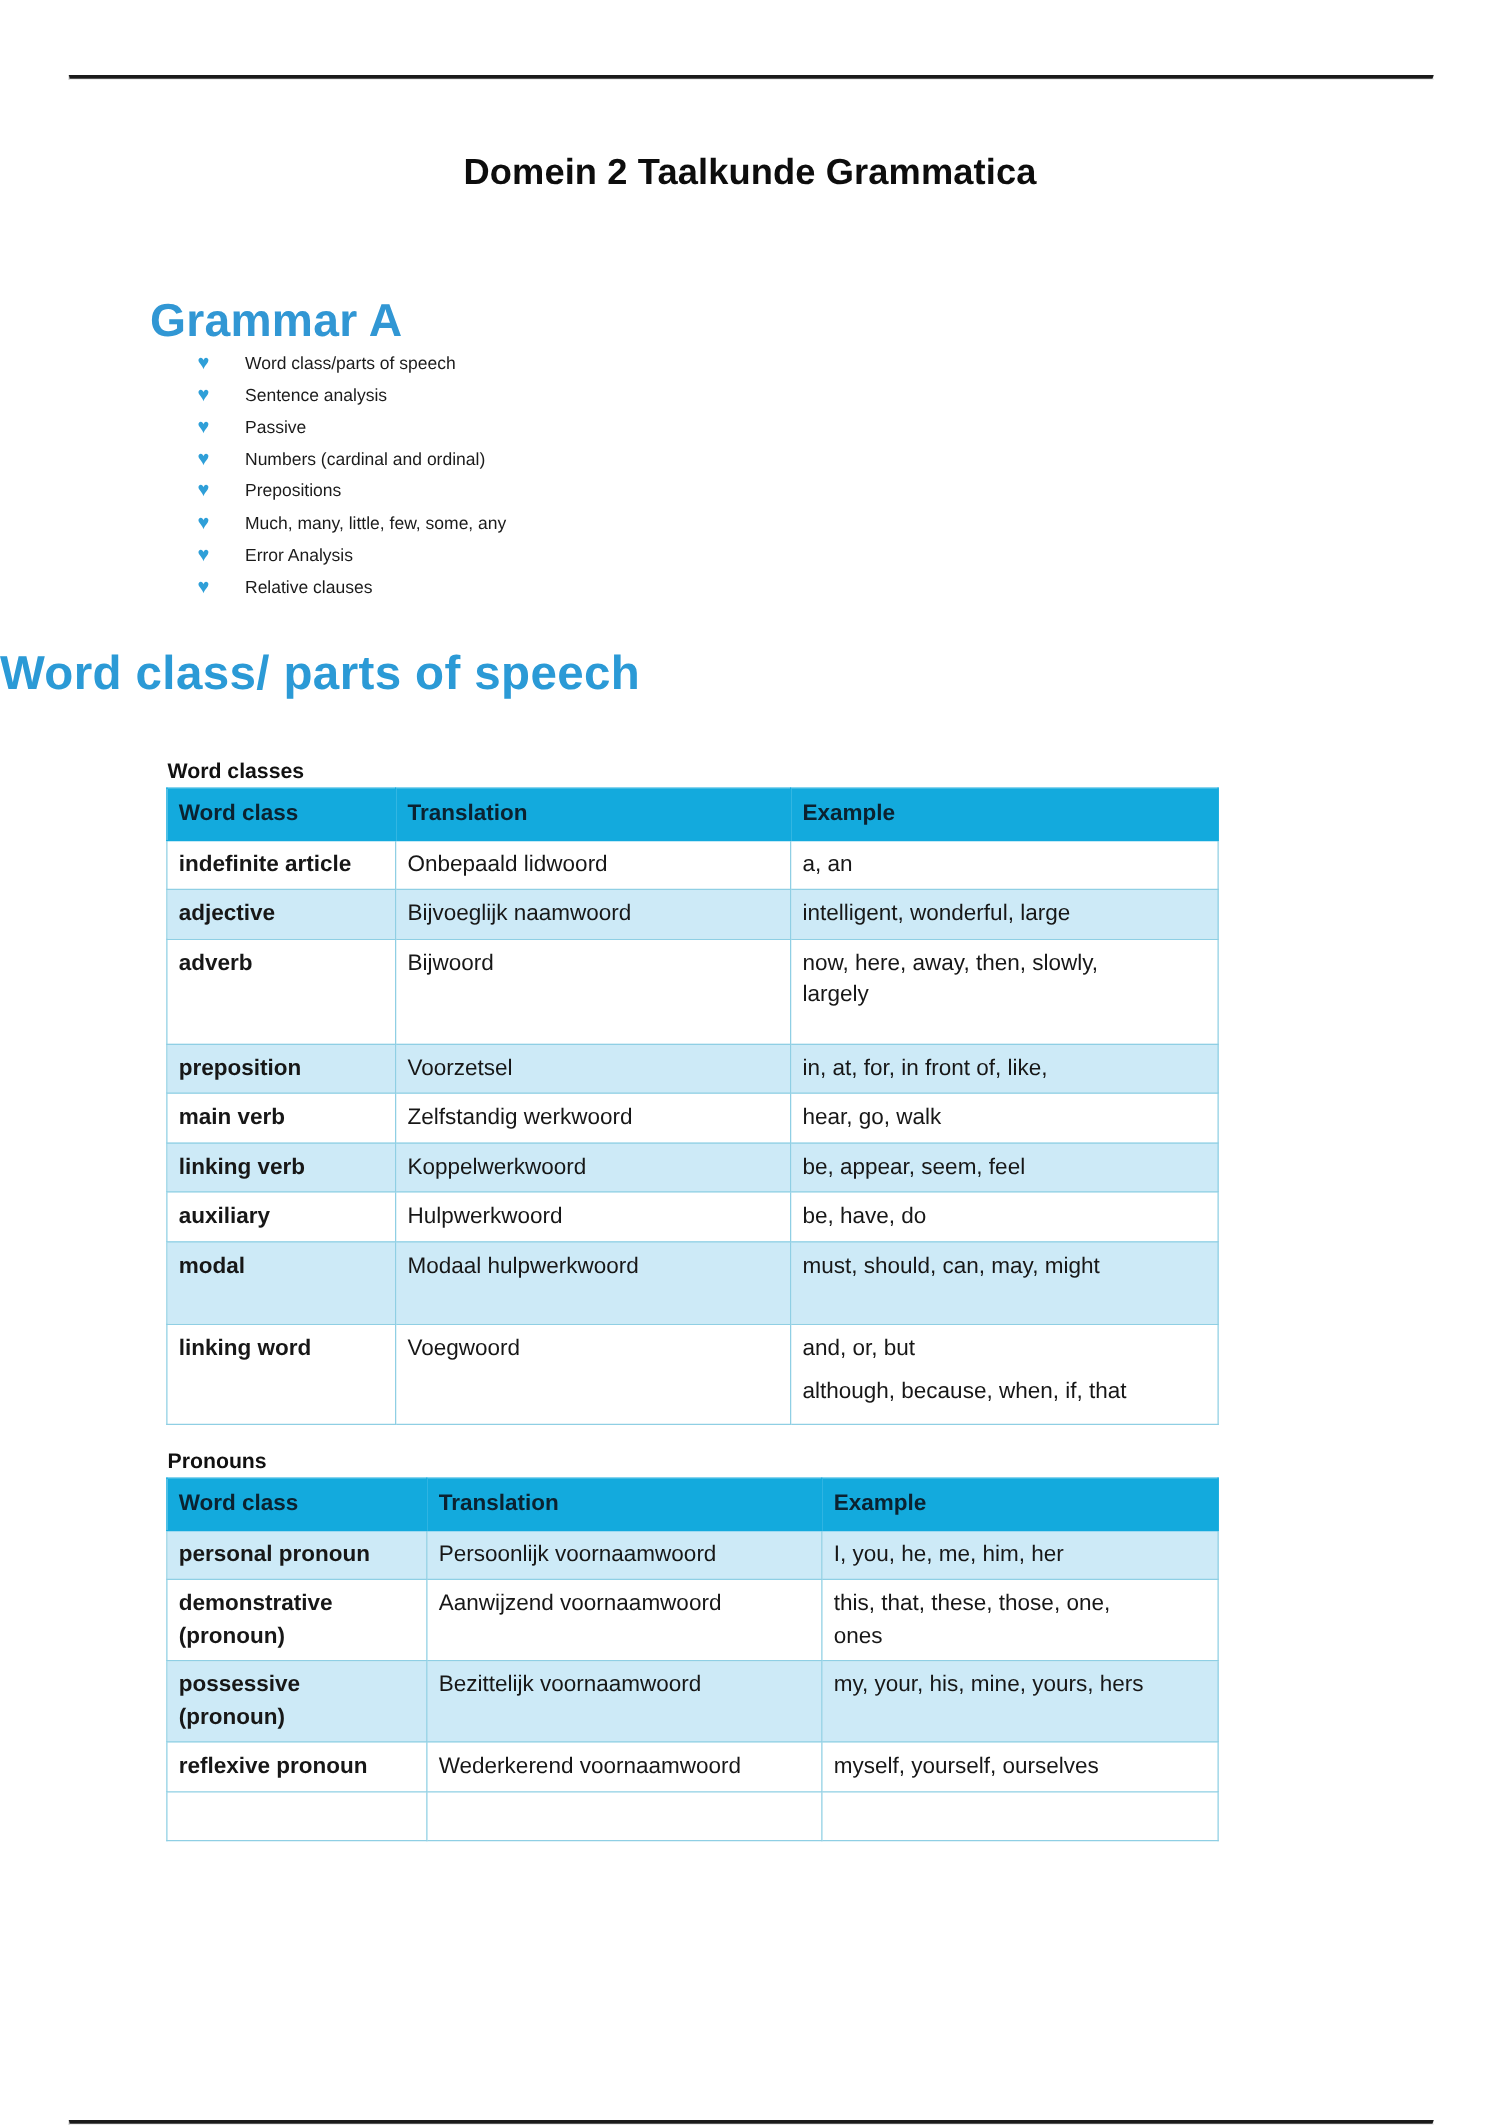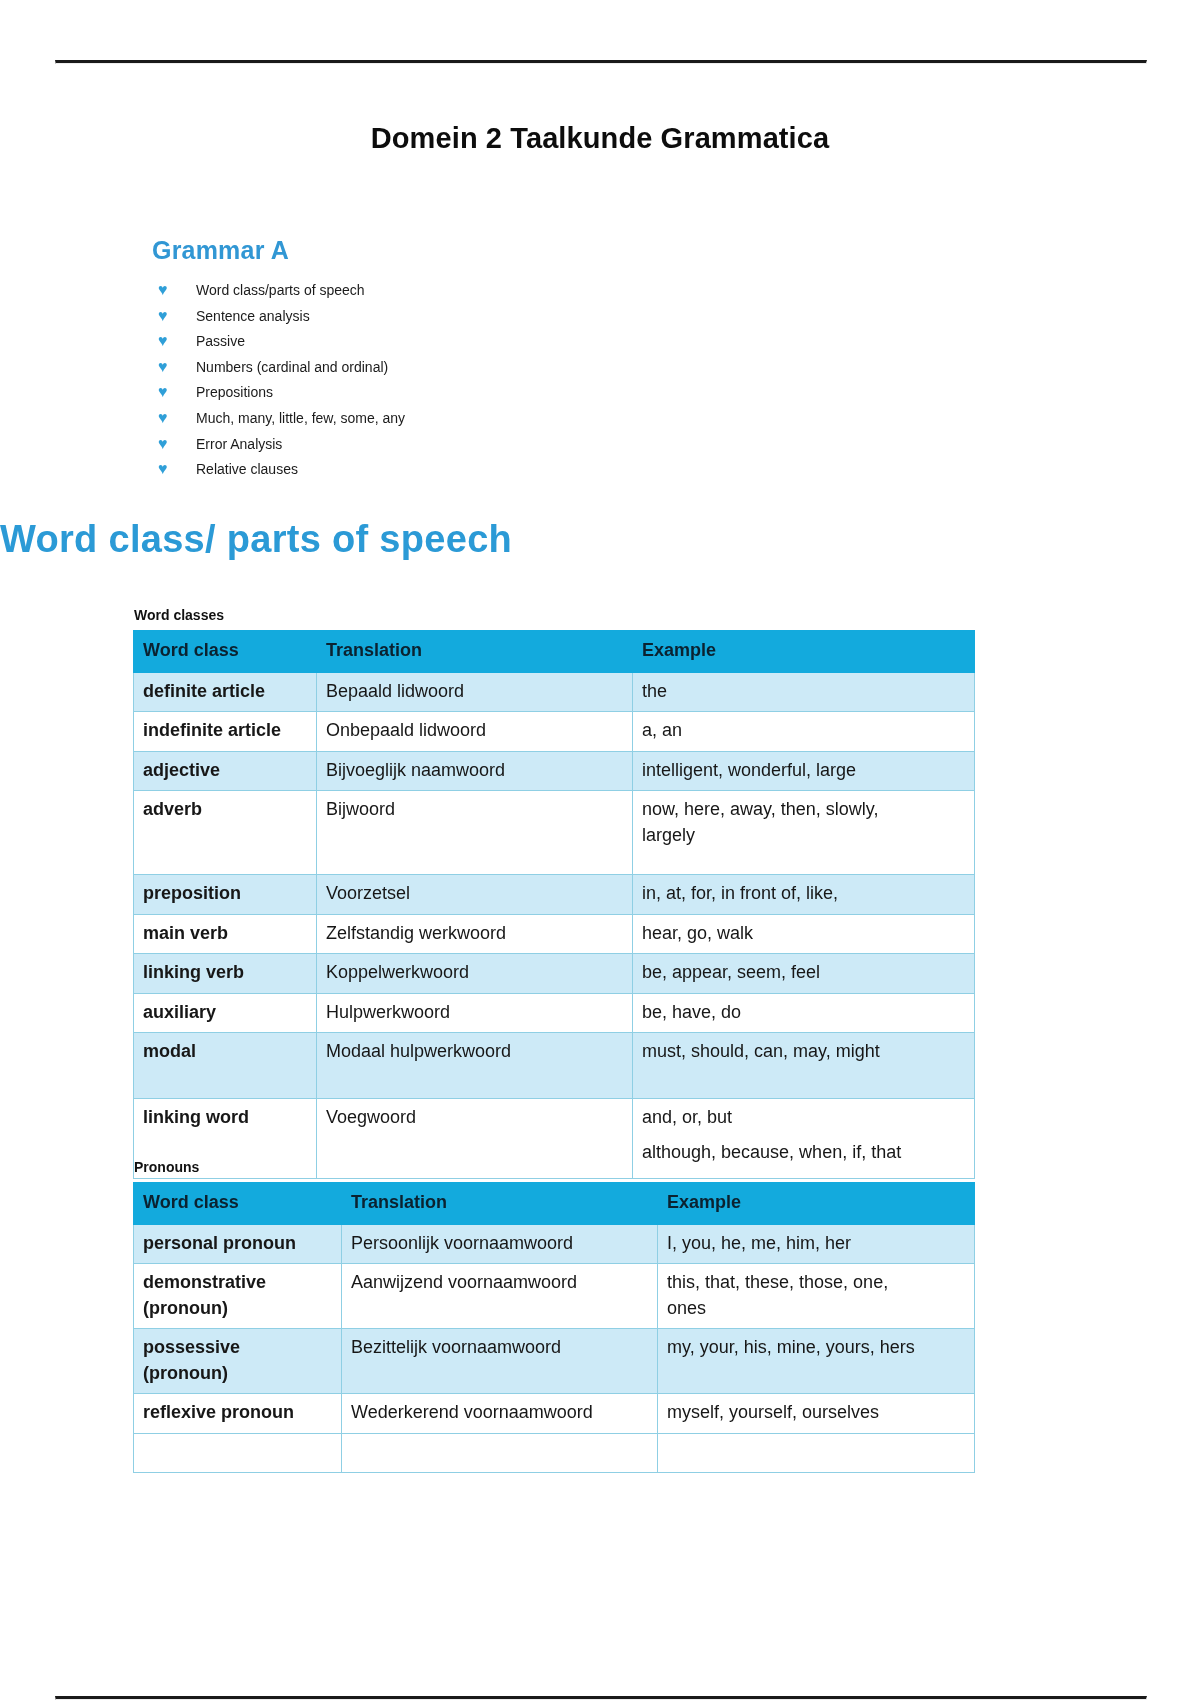--- a/index.html
+++ b/index.html
@@ -44,22 +44,22 @@
     font-size: 29px;
     font-weight: bold;
     letter-spacing: .1px;
     color: #0d0d0d;
   }
 
   
   .section-heading {
     position: absolute;
     top: 236px;
-    left: 152px;
-    font-size: 25px;
+    left: 120px;
+    font-size: 37px;
     font-weight: bold;
     color: #3197d4;
     letter-spacing: .2px;
   }
 
   
   .bullet-list {
     position: absolute;
     top: 282px;
     left: 158px;
@@ -93,21 +93,21 @@
     font-size: 38px;
     font-weight: bold;
     color: #2b9ad6;
     letter-spacing: .3px;
   }
 
   
   .table-caption {
     position: absolute;
     left: 134px;
-    font-size: 14px;
+    font-size: 17px;
     font-weight: bold;
     color: #111111;
   }
   .caption-1 { top: 607px; }
   .caption-2 { top: 1159px; }
 
   
   table.grid {
     position: absolute;
     border-collapse: collapse;
@@ -226,25 +226,20 @@
         <col class="col-c">
     </colgroup>
     <thead>
       <tr>
         <th>Word class</th>
         <th>Translation</th>
         <th>Example</th>
       </tr>
     </thead>
     <tbody>
-      <tr class="alt">
-        <td class="c1">definite article</td>
-        <td>Bepaald lidwoord</td>
-        <td>the</td>
-      </tr>
       <tr class="plain">
         <td class="c1">indefinite article</td>
         <td>Onbepaald lidwoord</td>
         <td>a, an</td>
       </tr>
       <tr class="alt">
         <td class="c1">adjective</td>
         <td>Bijvoeglijk naamwoord</td>
         <td>intelligent, wonderful, large</td>
       </tr>

